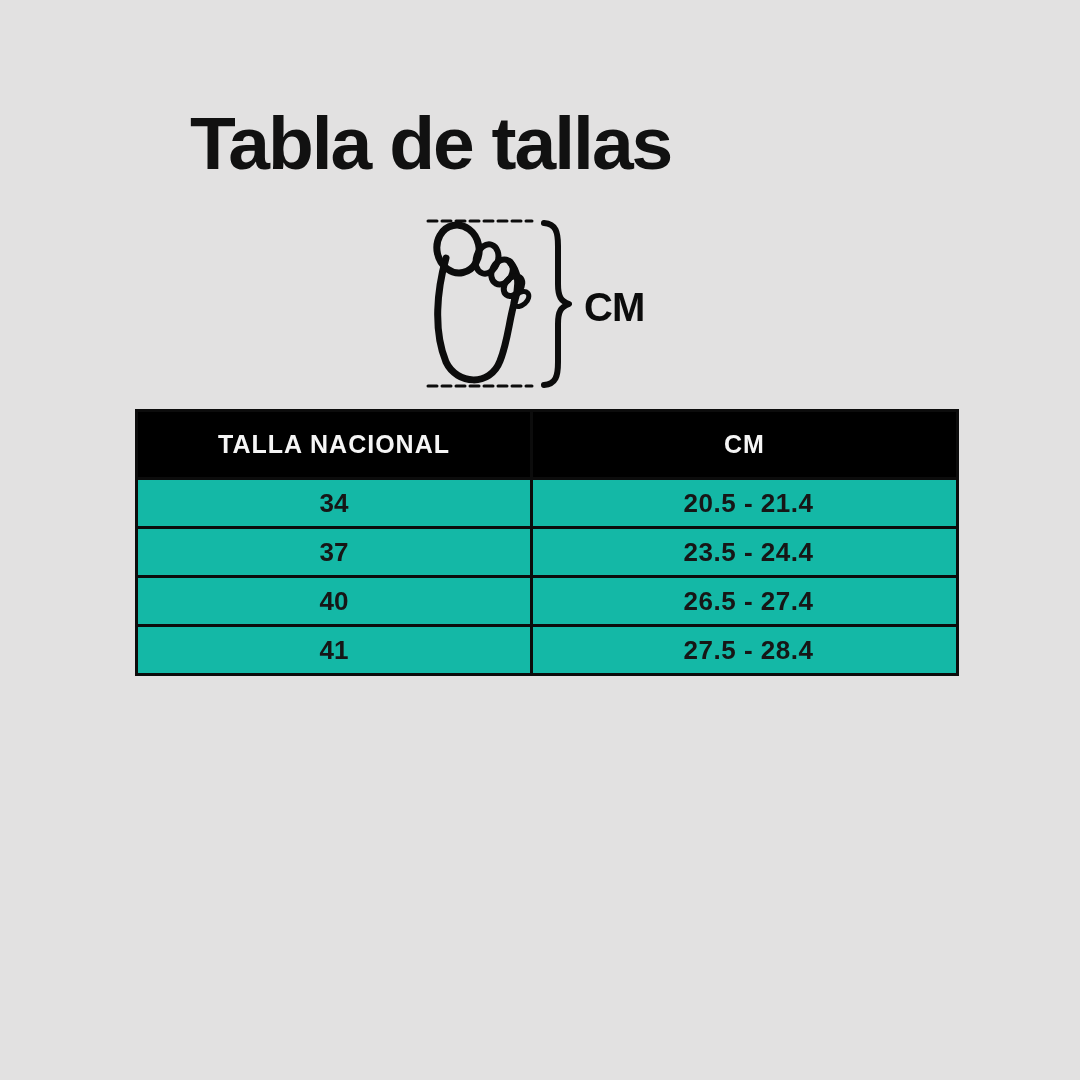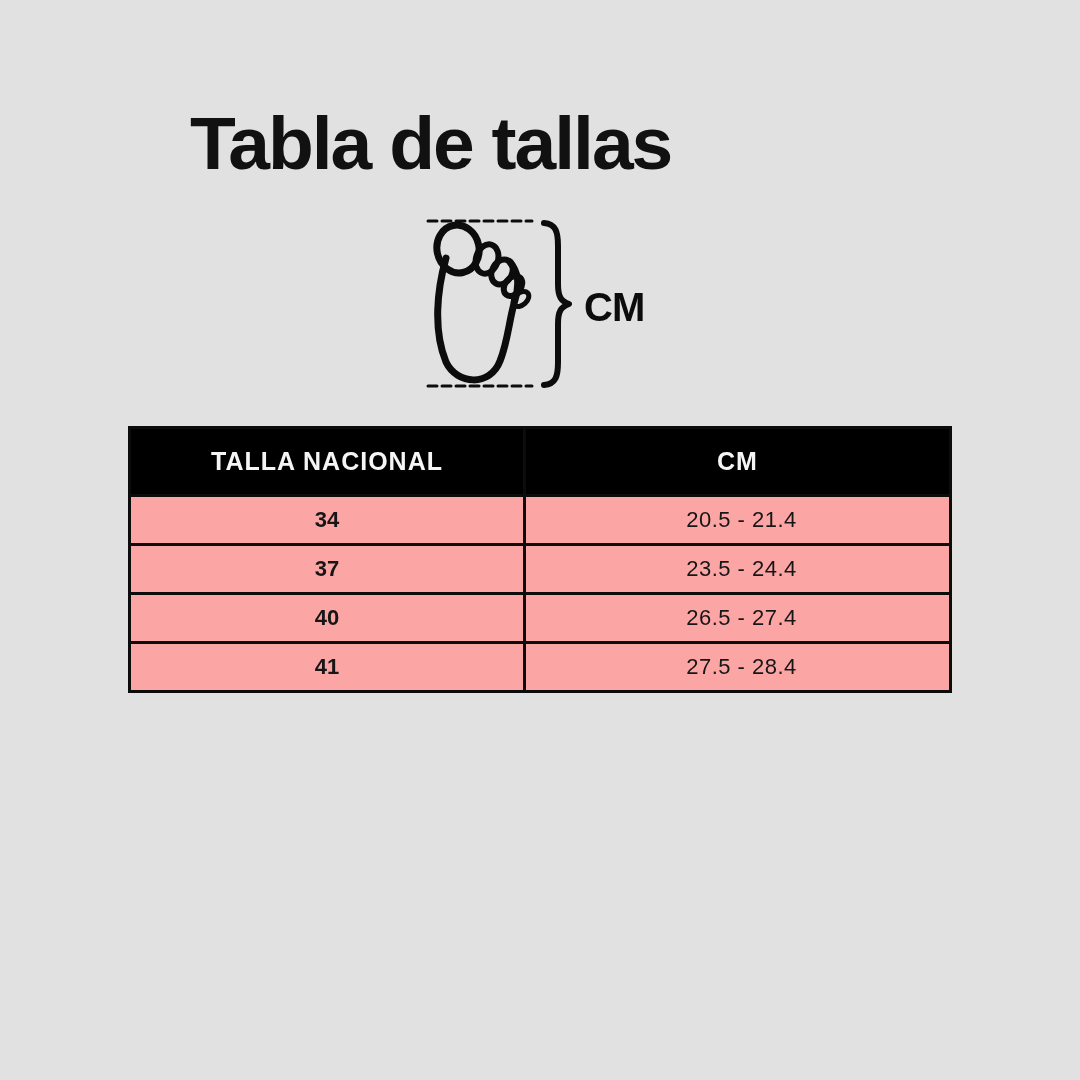--- a/index.html
+++ b/index.html
@@ -39,51 +39,50 @@
     left: 174px;
     top: 80px;
     font-size: 40px;
     font-weight: 800;
     letter-spacing: -1px;
     color: #0c0c0c;
     line-height: 1.1;
   }
   table.size-table {
     position: absolute;
-    left: 128px;
+    left: 135px;
     top: 409px;
     width: 821px;
     border-collapse: collapse;
     table-layout: fixed;
-    margin-top: 17px;
   }
   table.size-table col.c1 { width: 395px; }
   table.size-table col.c2 { width: 426px; }
   table.size-table th {
     background: #000000;
     color: #f5f5f5;
     height: 68px;
     font-size: 25px;
     font-weight: 700;
     letter-spacing: 1px;
     text-align: center;
     vertical-align: middle;
     border: 3px solid #0c0c0c;
   }
   table.size-table td {
-    background: #fca5a5;
+    background: #14b8a6;
     height: 49px;
     text-align: center;
     vertical-align: middle;
     border: 3px solid #0c0c0c;
     color: #161616;
-    font-size: 22px;
+    font-size: 26px;
   }
   table.size-table td.size-cell { font-weight: 700; }
-  table.size-table td.cm-cell { font-weight: 400; letter-spacing: 0.5px; padding-left: 8px; }
+  table.size-table td.cm-cell { font-weight: 700; letter-spacing: 0.5px; padding-left: 8px; }
 </style>
 </head>
 <body>
 
 <div class="canvas">
 
   <h1 class="title">Tabla de tallas</h1>
 
   <div class="figure">
     <svg width="260" height="200" viewBox="410 205 260 200" fill="none" stroke="#0c0c0c" stroke-linecap="round" stroke-linejoin="round">

